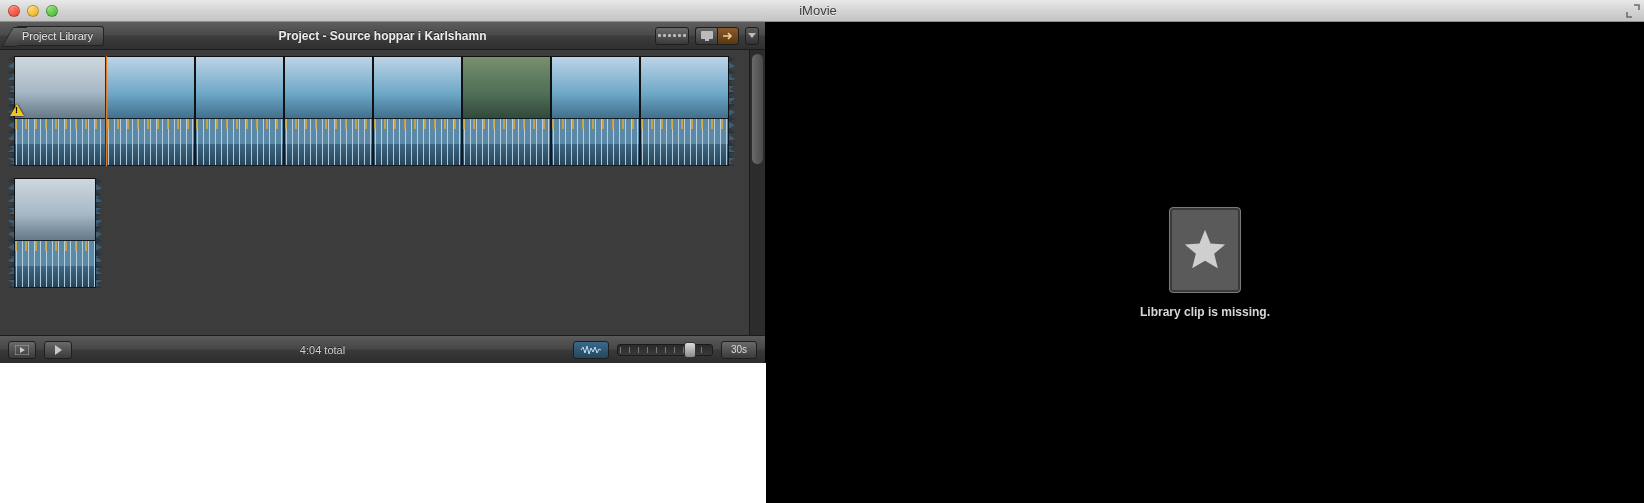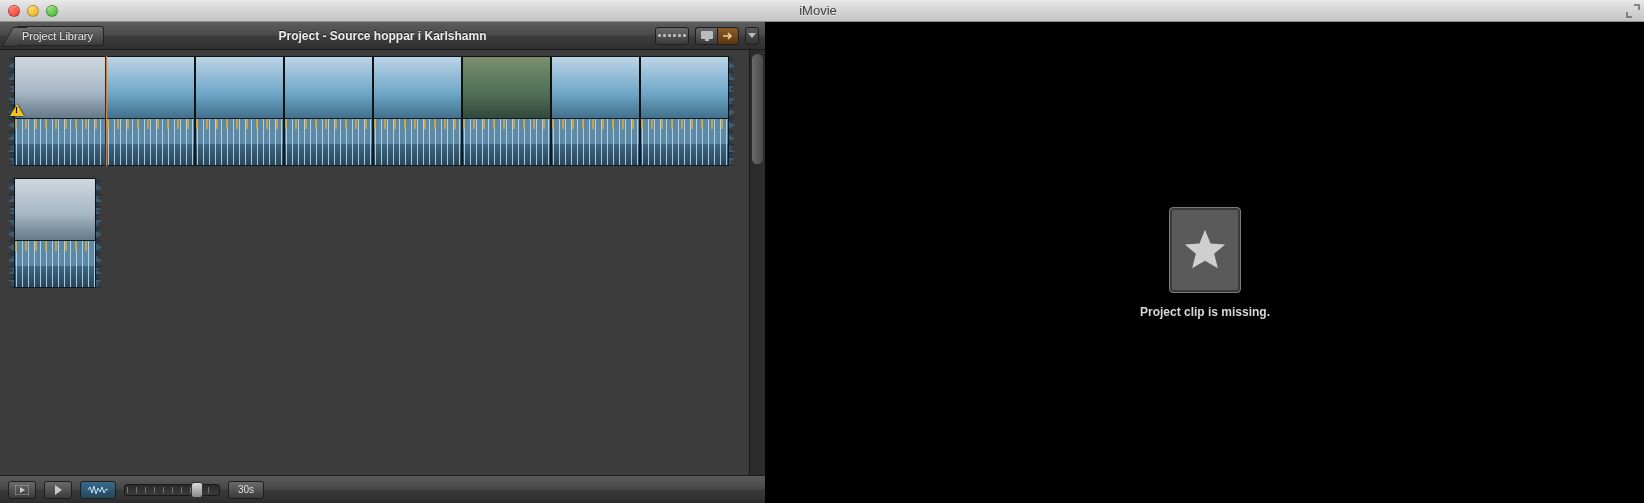--- a/index.html
+++ b/index.html
@@ -25,21 +25,21 @@
   }
   .fullscreen-corner {
     position: absolute; right: 4px; top: 4px; width: 14px; height: 14px;
     color: #6a6a6a;
   }
 
   .app-body { display: flex; height: 481px; }
 
   
   .left-panel {
-    width: 766px; height: 481px;
+    width: 766px; height: 341px;
     background: #3a3a3a;
     display: flex; flex-direction: column;
     border-right: 1px solid #000;
   }
 
   .proj-header {
     height: 28px; background: linear-gradient(to bottom, #5d5d5d 0%, #4a4a4a 48%, #3d3d3d 52%, #2f2f2f 100%);
     border-bottom: 1px solid #1c1c1c;
     display: flex; align-items: center; padding: 0 6px; gap: 8px;
     position: relative;
@@ -342,36 +342,37 @@
     <div class="footer">
       <div class="foot-btn">
         <svg width="14" height="10" viewBox="0 0 14 10">
             <rect x="0" y="0" width="14" height="10" rx="1" fill="none" stroke="#aaa"></rect>
             <path d="M5 2 L10 5 L5 8 Z" fill="#c8c8c8"></path>
           </svg>
       </div>
       <div class="foot-btn">
         <div class="play-tri"></div>
       </div>
+      <div class="footer-mid">4:04 total</div>
       <div class="wave-toggle">
         <svg width="22" height="10" viewBox="0 0 22 10">
           <path d="M1 5 L3 2 L5 8 L7 1 L9 9 L11 3 L13 7 L15 2 L17 8 L19 4 L21 5" stroke="#bfe0f2" stroke-width="1" fill="none"></path>
         </svg>
       </div>
       <div class="zoom-slider">
         <div class="ticks"></div>
         <div class="knob"></div>
       </div>
       <div class="zoom-label">30s</div>
     </div>
 
   </div>
 
   <div class="viewer">
     <div class="missing-box">
       <svg class="star" viewBox="0 0 24 24">
         <path d="M12 1 L15 8.5 L23 9 L17 14 L19 22 L12 17.8 L5 22 L7 14 L1 9 L9 8.5 Z"></path>
       </svg>
     </div>
-    <div class="missing-text">Project clip is missing.</div>
+    <div class="missing-text">Library clip is missing.</div>
   </div>
 
 </div>
 
 </body></html>

